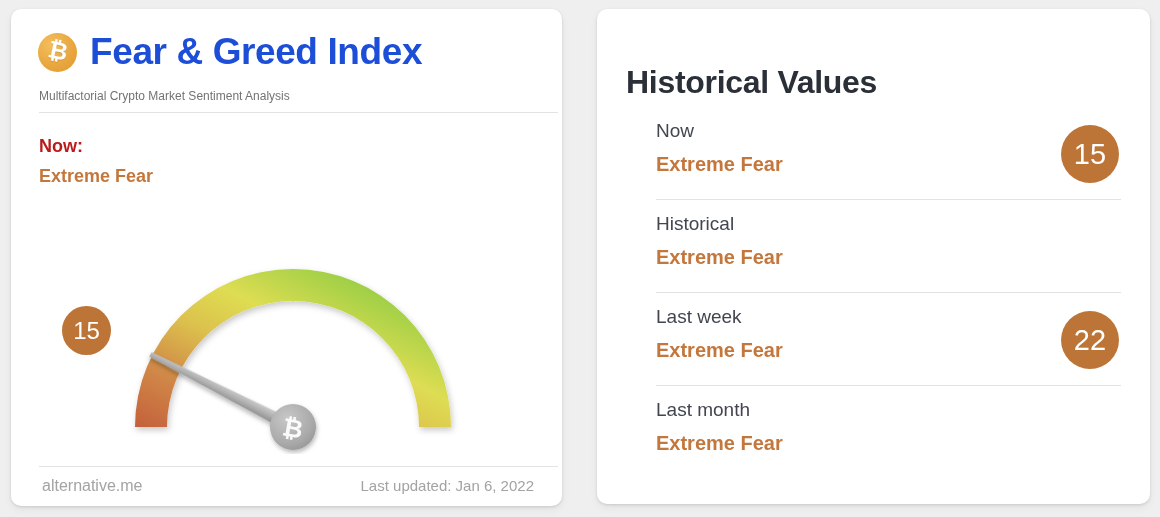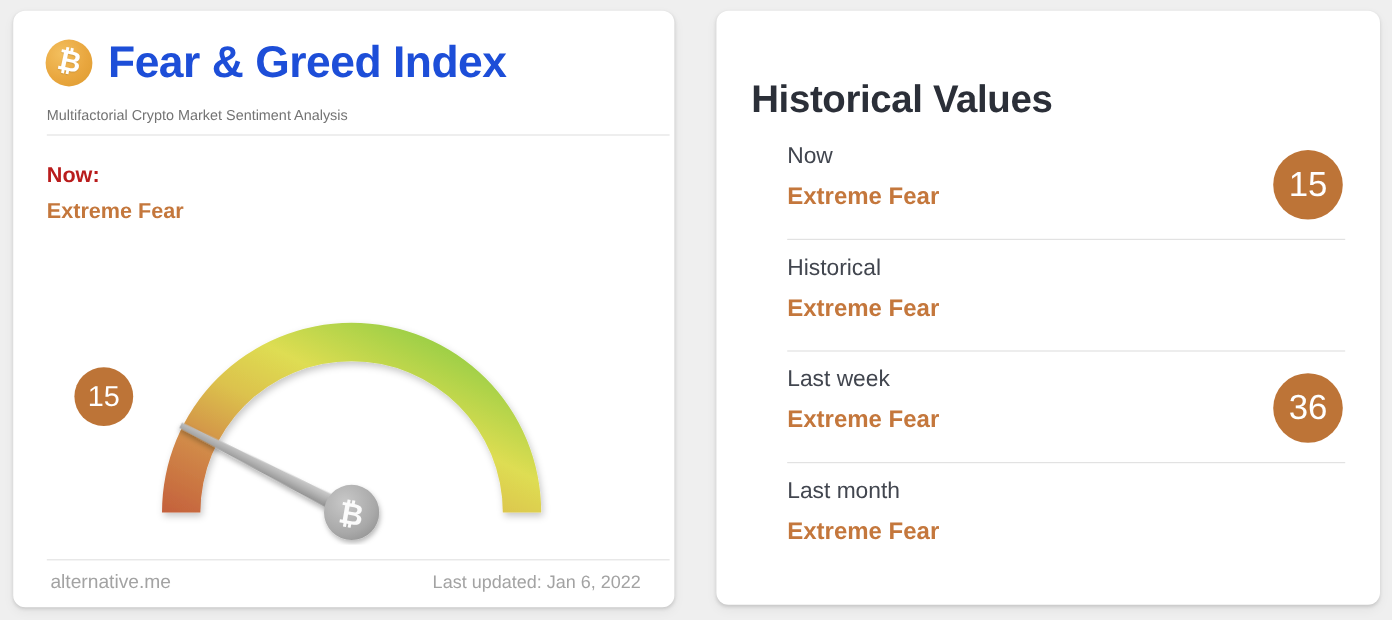--- a/index.html
+++ b/index.html
@@ -203,21 +203,21 @@
           </div>
         </div>
         <div class="h-row">
           <div class="h-period">Historical</div>
           <div class="h-class">Extreme Fear</div>
         </div>
         <div class="h-row">
           <div class="h-period">Last week</div>
           <div class="h-class">Extreme Fear</div>
           <div class="h-badge">
-            <span>36</span>
+            <span>22</span>
           </div>
         </div>
         <div class="h-row">
           <div class="h-period">Last month</div>
           <div class="h-class">Extreme Fear</div>
         </div>
       </div>
   </div>
 
 </div>

